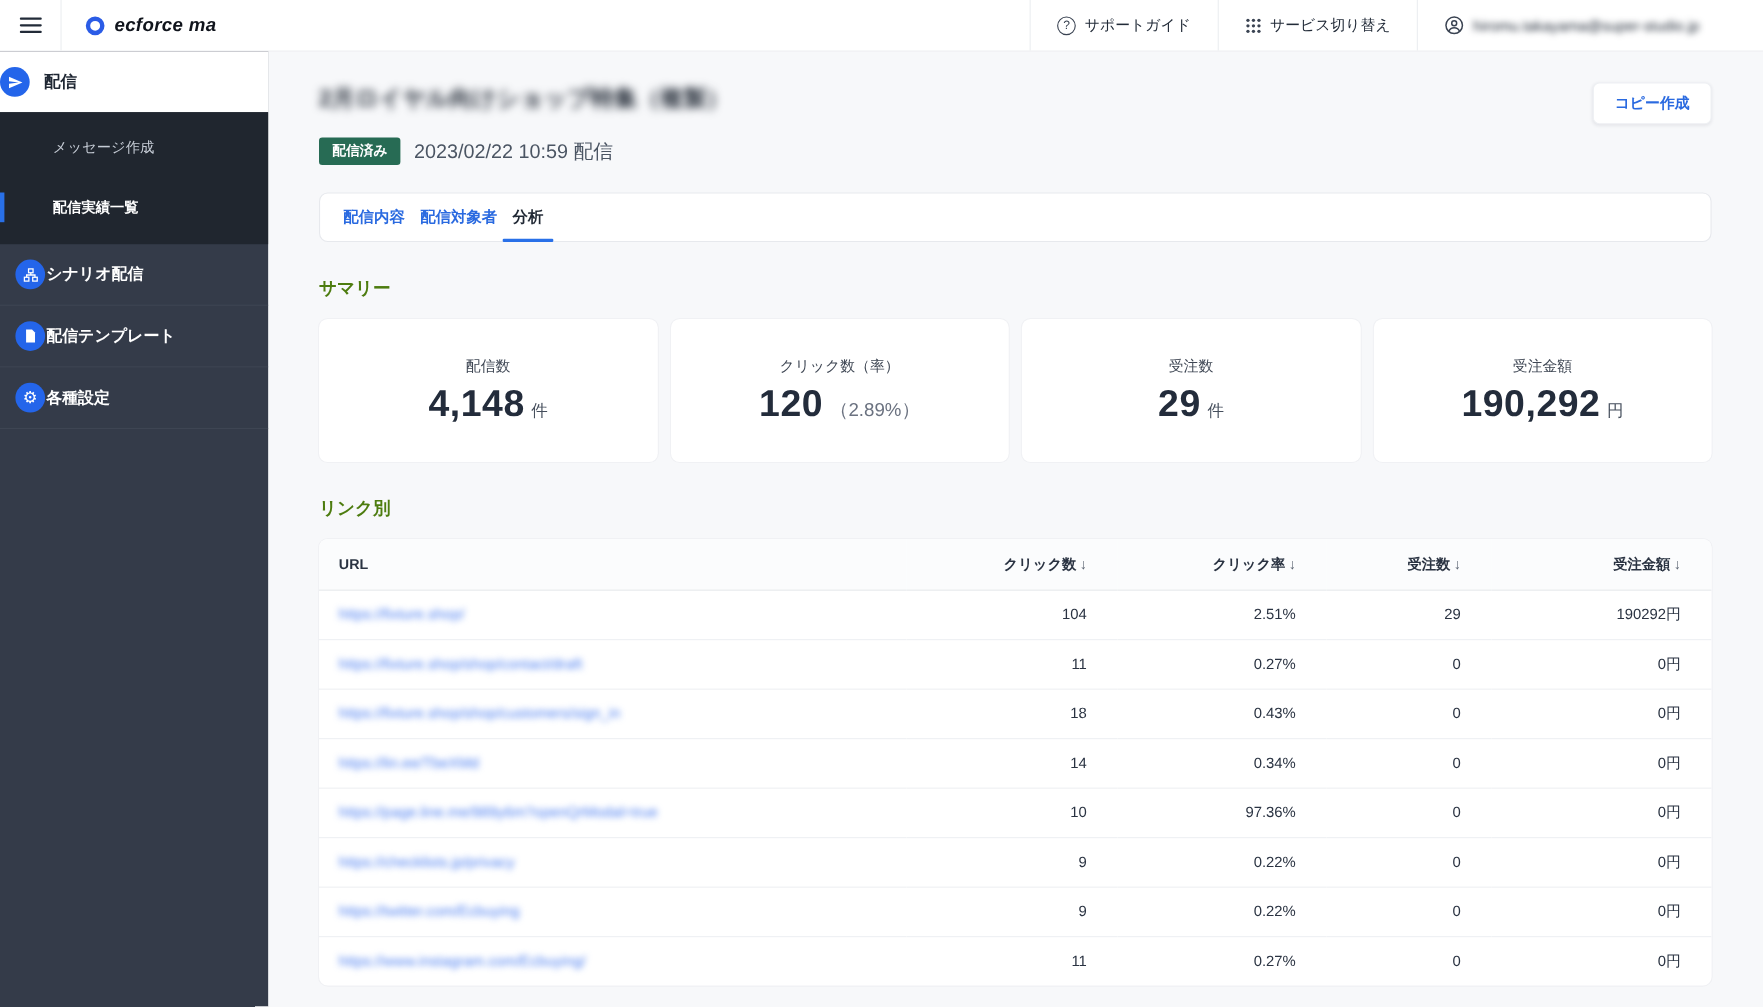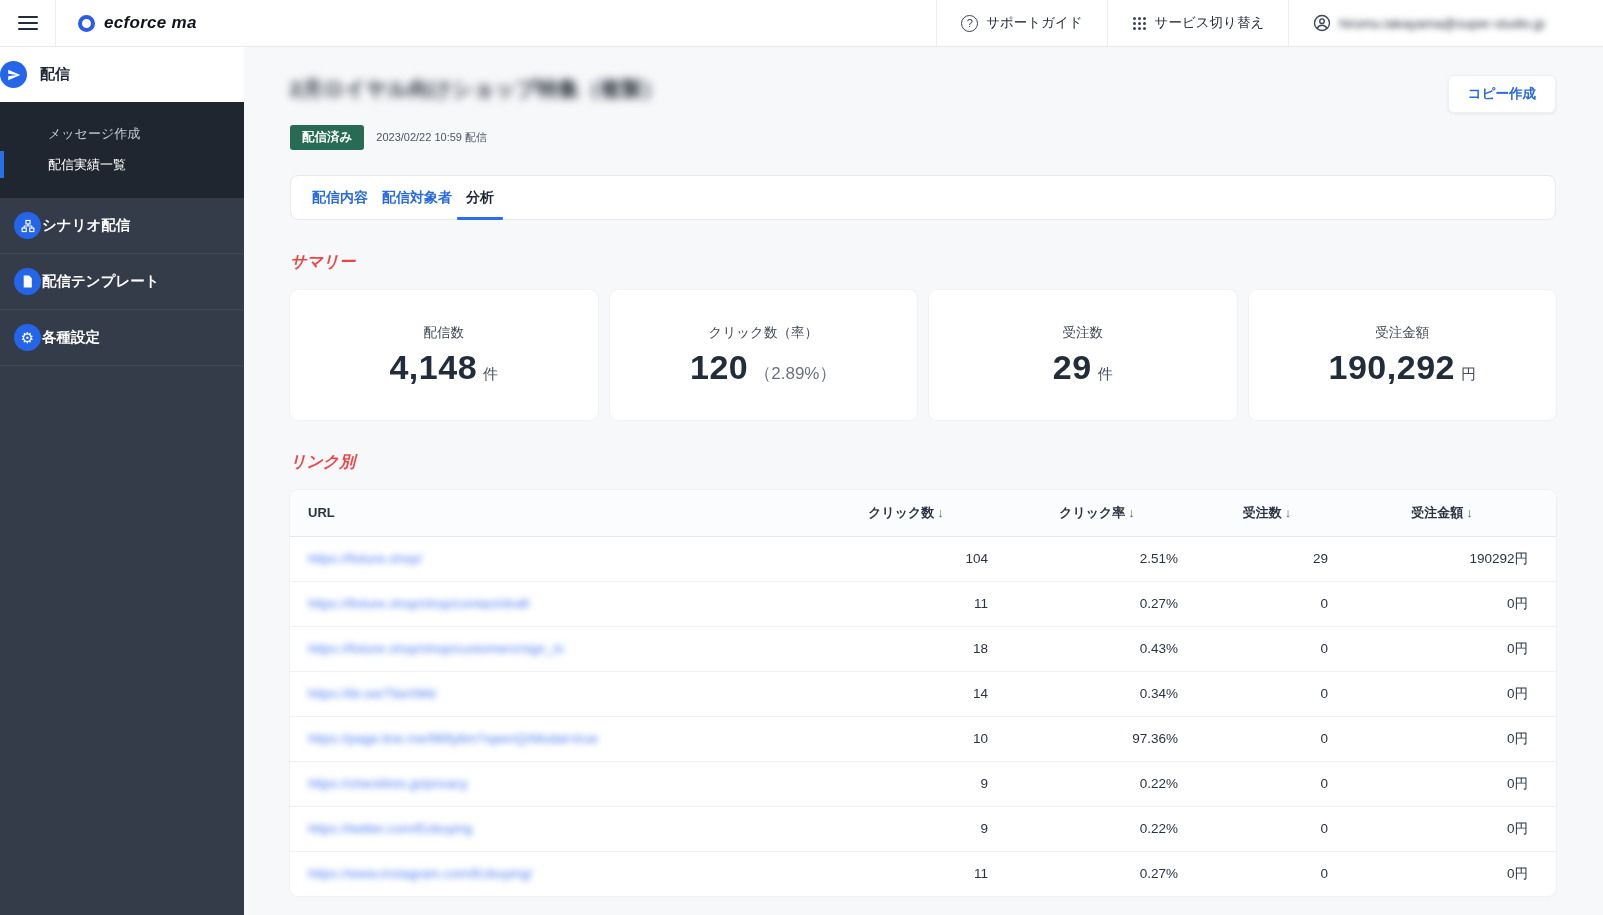--- a/index.html
+++ b/index.html
@@ -24,54 +24,54 @@
   
   .body-row { flex:1; display:flex; min-height:0; }
 
   
   .sidebar { width:244px; flex:0 0 244px; background:#343b49; display:flex; flex-direction:column; }
   .side-top { height:55px; background:#fff; display:flex; align-items:center; gap:13px; }
   .side-top-label { font-size:15px; font-weight:bold; color:#1f2733; }
   .blue-circle { width:27px; height:27px; border-radius:50%; background:#2465ea; display:inline-flex; align-items:center; justify-content:center; flex:0 0 27px; }
   .side-sub { background:#20262f; padding:16px 0 18px; }
   .side-sub-item { position:relative; display:flex; align-items:center; height:31px; padding-left:48px; font-size:13px; color:#c6ccd6; cursor:pointer; }
-  .side-sub-item.active { color:#ffffff; font-weight:normal; }
+  .side-sub-item.active { color:#ffffff; font-weight:bold;margin-top:24px; }
   .side-sub-item.active::before { content:""; position:absolute; left:0; top:2px; bottom:2px; width:4px; background:#2970e8; }
   .side-item { display:flex; align-items:center; gap:1px; height:56px; padding-left:14px; border-bottom:1px solid #3e4553; font-size:14.5px; color:#fff; font-weight:bold; cursor:pointer; }
   .gear-glyph { color:#fff; font-size:15px; line-height:1; }
 
   
   .main { flex:1; background:#f7f8fa; padding:0 47px 0 46px; overflow:hidden; }
   .title-row { margin-top:28px; display:flex; justify-content:space-between; align-items:flex-start; }
   .page-title { font-size:21px; font-weight:bold; color:#1f2733; }
   .copy-btn { background:#fff; color:#2a6ae0; font-size:13.5px; font-weight:bold; padding:9px 19px; border:1px solid #eef0f3; border-radius:6px; box-shadow:0 1px 3px rgba(20,30,50,.08); cursor:pointer; }
   .meta-row { margin-top:12px; display:flex; align-items:center; gap:12px; }
   .status-badge { background:#276b54; color:#fff; font-size:12.5px; font-weight:bold; padding:4px 12px; border-radius:3px; }
-  .sent-at { font-size:11px; color:#4b5563; }
+  .sent-at { font-size:18px; color:#4b5563; }
 
   .tabbar { margin-top:25px; height:45px; background:#fff; border:1px solid #e7e9ed; border-radius:8px; display:flex; align-items:center; gap:14px; padding:0 21px; }
   .tab { position:relative; font-size:14px; font-weight:bold; color:#2a6ae0; cursor:pointer; height:100%; display:flex; align-items:center; }
   .tab.active { color:#1f2733; }
   .tab.active .tab-underline { content:""; position:absolute; left:-9px; right:-9px; bottom:-1px; height:3px; background:#2970e8; border-radius:1px; }
 
-  .section-heading { margin-top:32px; font-size:16px; font-weight:bold; color:#ef4444;font-style:italic; }
+  .section-heading { margin-top:32px; font-size:16px; font-weight:bold; color:#4d7c0f; }
 
   .cards-row { margin-top:17px; display:flex; gap:12px;text-align:right; }
   .stat-card { flex:1; height:130px; background:#fff; border-radius:8px; box-shadow:0 0 0 1px rgba(25,35,55,.03); display:flex; flex-direction:column; align-items:center; justify-content:center; gap:6px; }
   .stat-label { font-size:13.5px; color:#3f4754; }
   .stat-value-row { display:flex; align-items:baseline; gap:6px; }
   .stat-value { font-size:34px; font-weight:bold; color:#232c3b; letter-spacing:.5px; }
   .stat-unit { font-size:15px; color:#454e5c; }
   .stat-unit.paren { font-size:17px; color:#6b7280; }
 
   .table-card { margin-top:17px; background:#fff; border-radius:8px; box-shadow:0 0 0 1px rgba(25,35,55,.03); overflow:hidden; }
   table { width:100%; border-collapse:collapse; table-layout:fixed; }
   col.c-url { width:auto; }
   col.c-clicks { width:192px; } col.c-ctr { width:190px; } col.c-orders { width:150px; } col.c-rev { width:200px; }
-  thead th { height:46px; background:#fbfcfd; font-size:13px; font-weight:bold; color:#2a3342; text-align:center; padding:0 28px 0 0; border-bottom:1px solid #e5e8ec; white-space:nowrap; cursor:pointer; }
+  thead th { height:46px; background:#fbfcfd; font-size:13px; font-weight:bold; color:#2a3342; text-align:right; padding:0 28px 0 0; border-bottom:1px solid #e5e8ec; white-space:nowrap; cursor:pointer; }
   thead th.url-th { text-align:left; padding:0 0 0 18px; cursor:default; }
   .sort-arrow { color:#5b6472; font-weight:normal; font-size:13px; margin-left:3px; }
   tbody td { height:45px; font-size:13.5px; color:#2a3342; text-align:right; padding:0 28px 0 0; border-bottom:1px solid #eef0f3; white-space:nowrap; }
   tbody tr:last-child td { border-bottom:none; }
   tbody td.url-td { text-align:left; padding:0 0 0 18px; overflow:hidden; }
   .url-link { color:#4a7df0; text-decoration:none; cursor:pointer; }
 </style>
 </head>
 <body>
 

